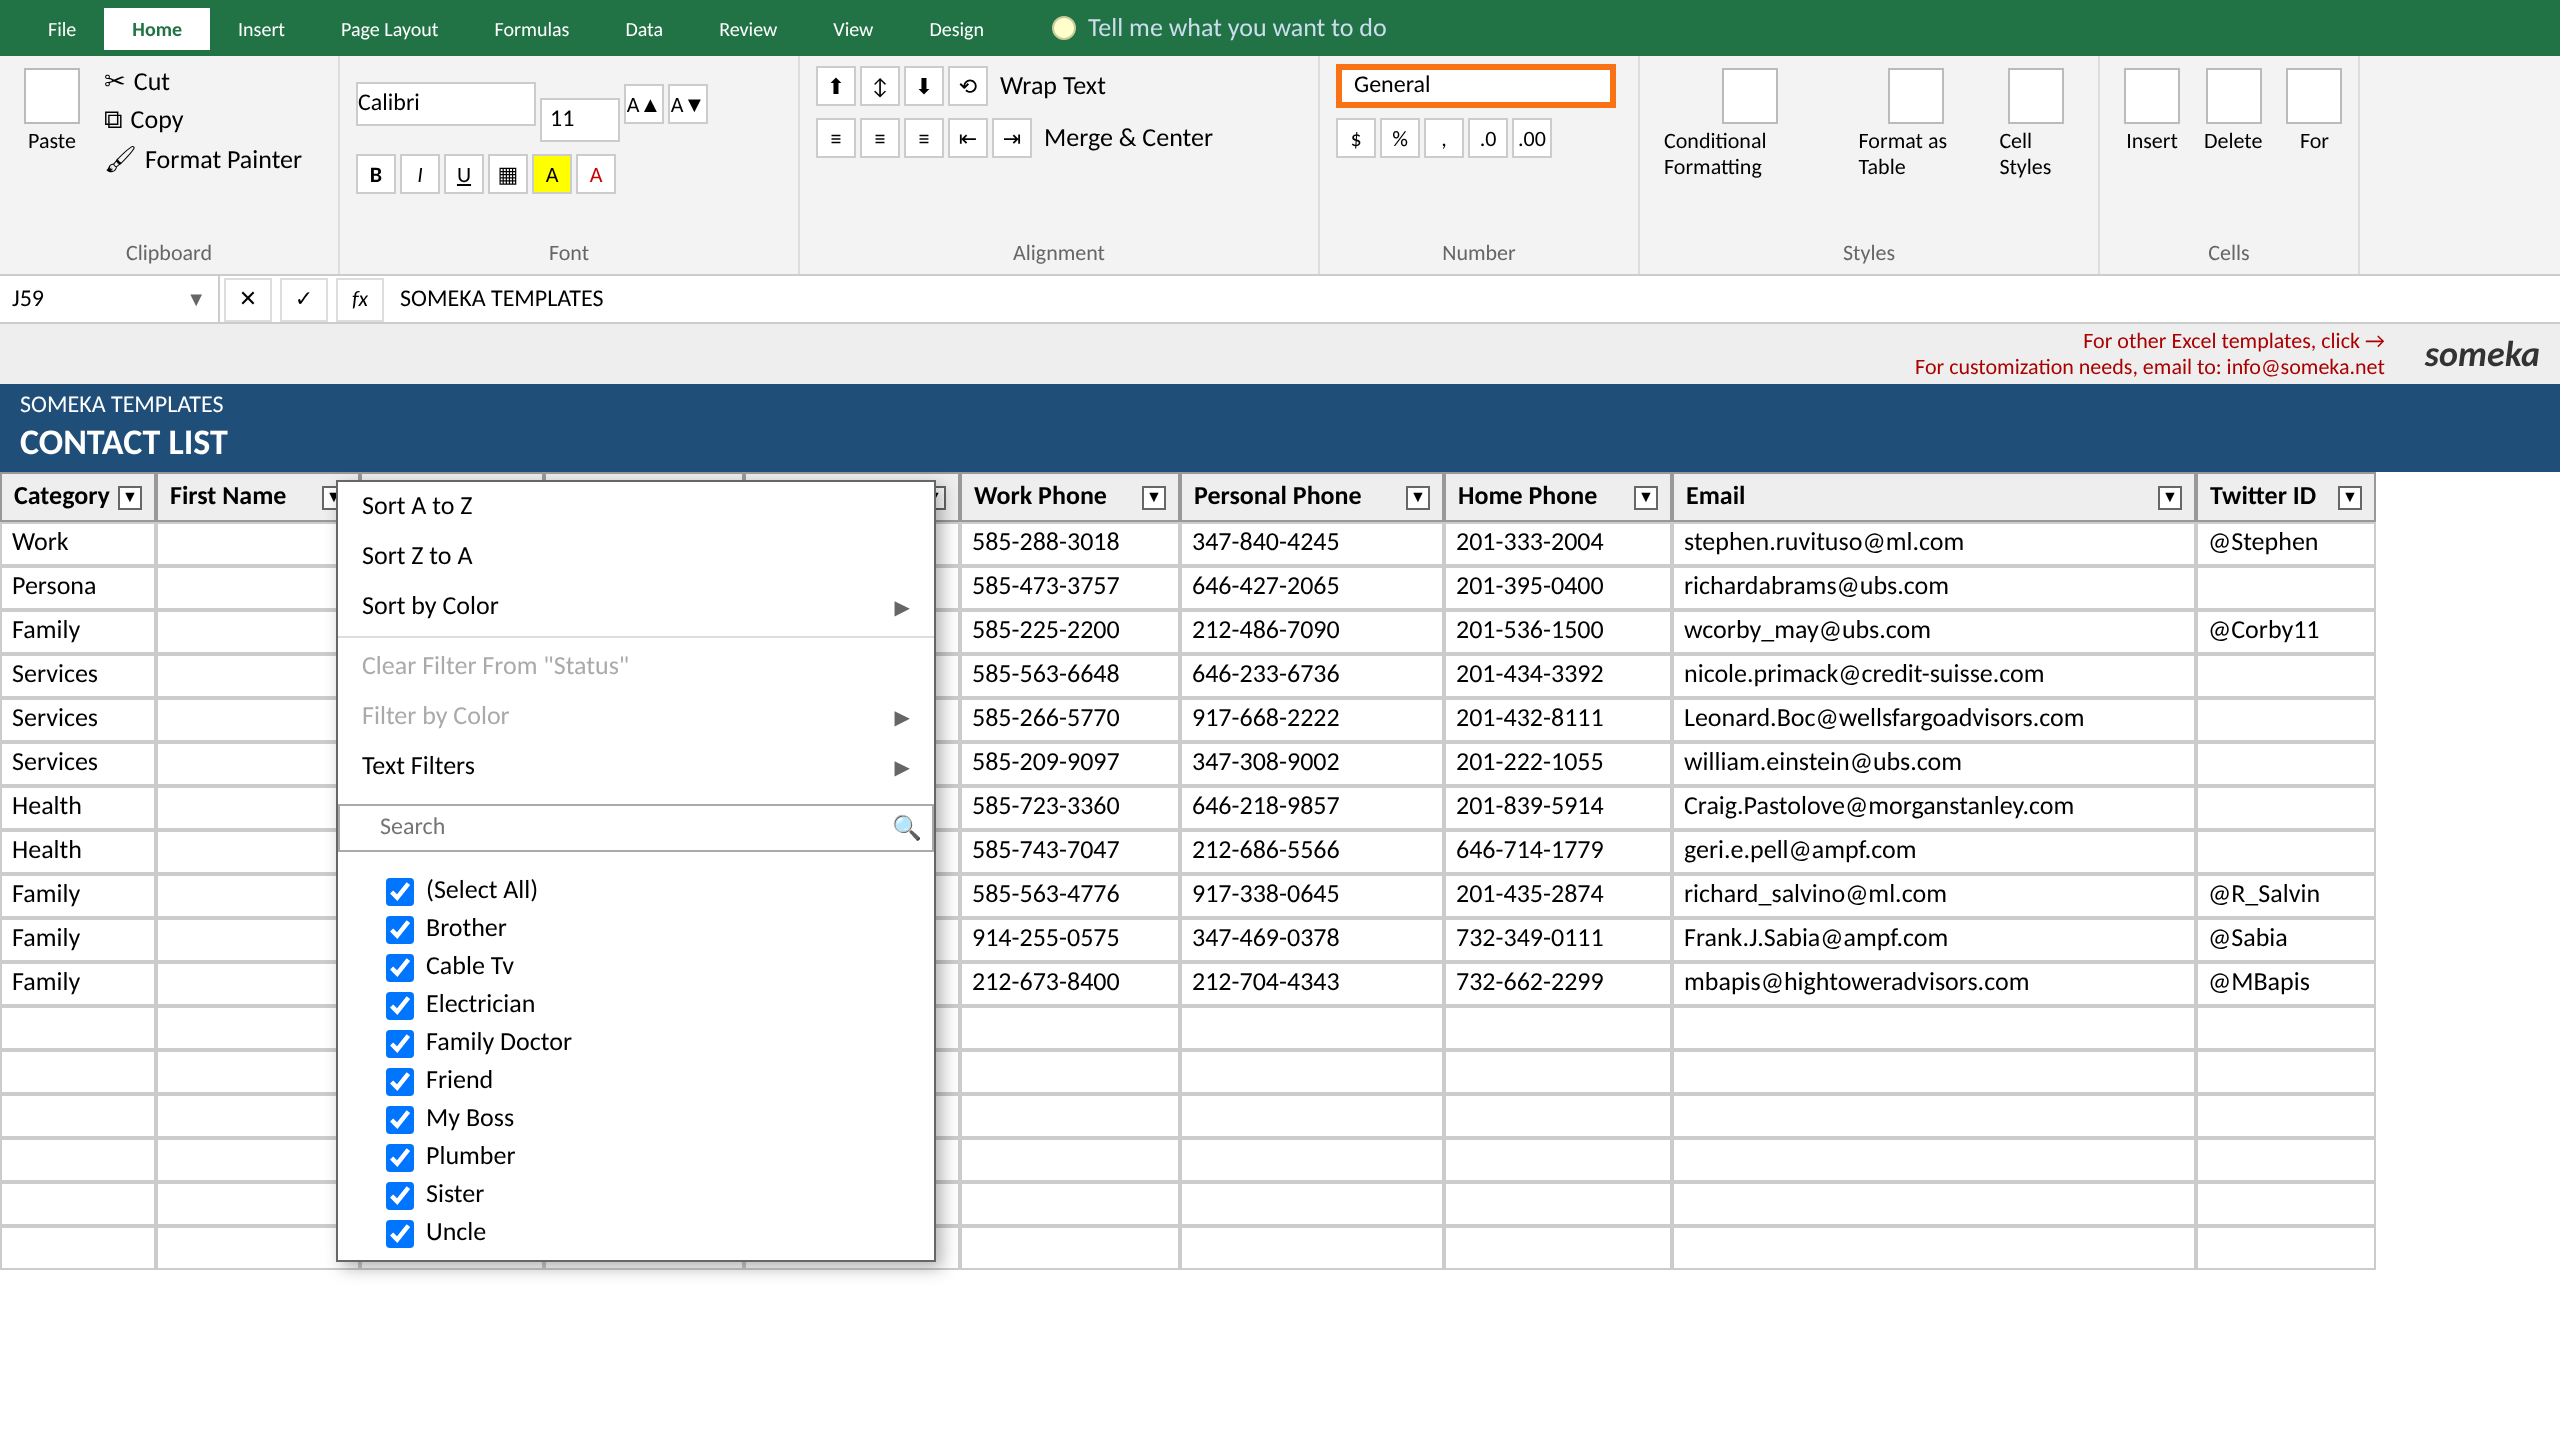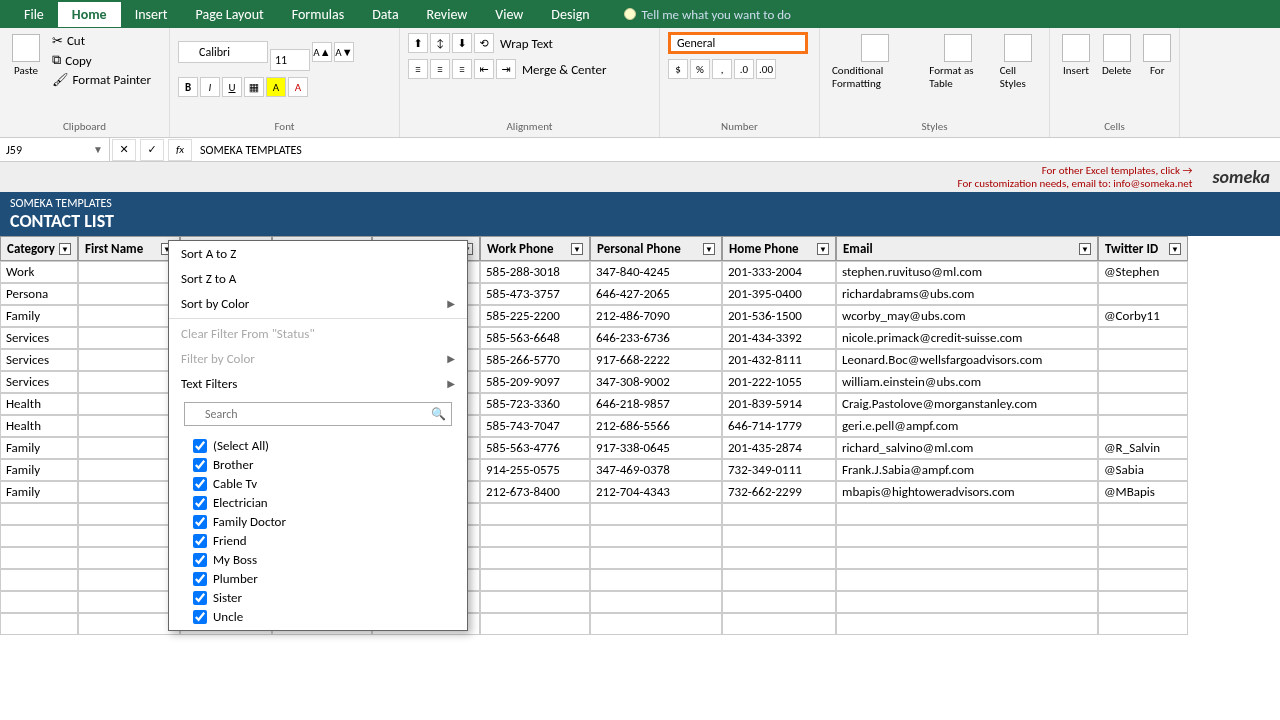--- a/index.html
+++ b/index.html
@@ -1,34 +1,34 @@
 <!DOCTYPE html>
 <html><head>
 <meta charset="utf-8">
 <style>
 * { margin: 0; padding: 0; box-sizing: border-box; font-family: "Segoe UI", Calibri, sans-serif; }
 body { background: #fff; overflow: hidden; width: 1280px; height: 720px; }
 
 
 .ribbon-tabs { display: flex; background: #217346; height: 28px; align-items: center; padding-left: 10px; }
-.ribbon-tab { padding: 4px 14px; color: #fff; font-size: 14px; cursor: pointer; }
+.ribbon-tab { padding: 4px 14px; color: #fff; font-size: 10px; cursor: pointer; }
 .ribbon-tab.active { background: #fff; color: #217346; font-weight: 600; }
 .tell-me { display: flex; align-items: center; color: #cde; font-size: 13px; margin-left: 20px; gap: 6px; }
 .bulb { width: 12px; height: 12px; border-radius: 50%; background: #ffc; border: 1px solid #cc9; }
 
 
 .ribbon-body { height: 110px; background: #f3f3f3; border-bottom: 1px solid #ccc; display: flex; }
 .ribbon-group { border-right: 1px solid #ddd; padding: 4px 8px; display: flex; flex-direction: column; justify-content: space-between; }
 .ribbon-group-label { text-align: center; font-size: 11px; color: #666; padding-top: 2px; }
 .ribbon-controls { display: flex; gap: 4px; align-items: flex-start; flex: 1; }
 .big-btn { display: flex; flex-direction: column; align-items: center; font-size: 11px; padding: 2px 4px; cursor: pointer; }
 .big-btn .icon-box { width: 28px; height: 28px; background: #fff; border: 1px solid #bbb; margin-bottom: 2px; }
 .small-row { display: flex; gap: 2px; align-items: center; margin: 1px 0; }
 .tiny-btn { width: 20px; height: 20px; border: 1px solid #ccc; background: #fff; cursor: pointer; font-size: 11px; display: flex; align-items: center; justify-content: center; }
-.font-select { width: 90px; height: 22px; border: 1px solid #ccc; font-size: 12px; padding: 0 20px; }
+.font-select { width: 90px; height: 22px; border: 1px solid #ccc; font-size: 12px; padding: 0 0; }
 .size-select { width: 40px; height: 22px; border: 1px solid #ccc; font-size: 12px; padding: 0 4px; margin-top: 16px; }
 .combo { height: 22px; border: 3px solid #f97316; background: #fff; font-size: 12px; padding: 0 6px; display: flex; align-items: center; }
 
 
 .formula-row { height: 24px; display: flex; border-bottom: 1px solid #ccc; }
 .name-box { width: 110px; border-right: 1px solid #ccc; font-size: 12px; padding: 2px 6px; display: flex; align-items: center; justify-content: space-between; }
 .fx-area { display: flex; align-items: center; flex: 1; }
 .fx-btn { width: 24px; height: 22px; border: 1px solid #ddd; margin: 0 2px; font-size: 11px; display: flex; align-items: center; justify-content: center; cursor: pointer; }
 .formula-input { flex: 1; font-size: 12px; padding: 2px 6px; }
 
@@ -53,21 +53,21 @@
 .col-wp { width: 110px; }
 .col-pp { width: 132px; }
 .col-hp { width: 114px; }
 .col-em { width: 262px; }
 .col-tw { width: 90px; }
 
 
 .filter-dropdown { position: absolute; left: 168px; top: 78px; width: 300px; background: #fff; border: 1px solid #666; box-shadow: 3px 3px 8px rgba(0,0,0,0.3); z-index: 100; }
 .fd-item { padding: 5px 12px; font-size: 13px; display: flex; align-items: center; justify-content: space-between; cursor: pointer; }
 .fd-sep { height: 1px; background: #ddd; margin: 2px 0; }
-.fd-search { margin: 6px 15px; text-decoration: underline; }
+.fd-search { margin: 6px 0; text-decoration: underline; }
 .fd-search input { width: 100%; height: 24px; border: 1px solid #aaa; padding: 0 6px 0 20px; font-size: 12px; }
 .fd-search-wrap { position: relative; }
 .mag { position: absolute; right: 6px; top: 5px; font-size: 12px; color: #666; }
 .fd-list { max-height: 200px; overflow-y: scroll; padding: 4px 12px 4px 24px; }
 .fd-check { display: flex; align-items: center; gap: 6px; padding: 2px 0; font-size: 13px; }
 .fd-check input { width: 14px; height: 14px; }
 .chev { font-size: 10px; color: #666; }
 
 .clip-item { display: flex; align-items: center; gap: 4px; font-size: 13px; padding: 1px 4px; cursor: pointer; }
 </style>

